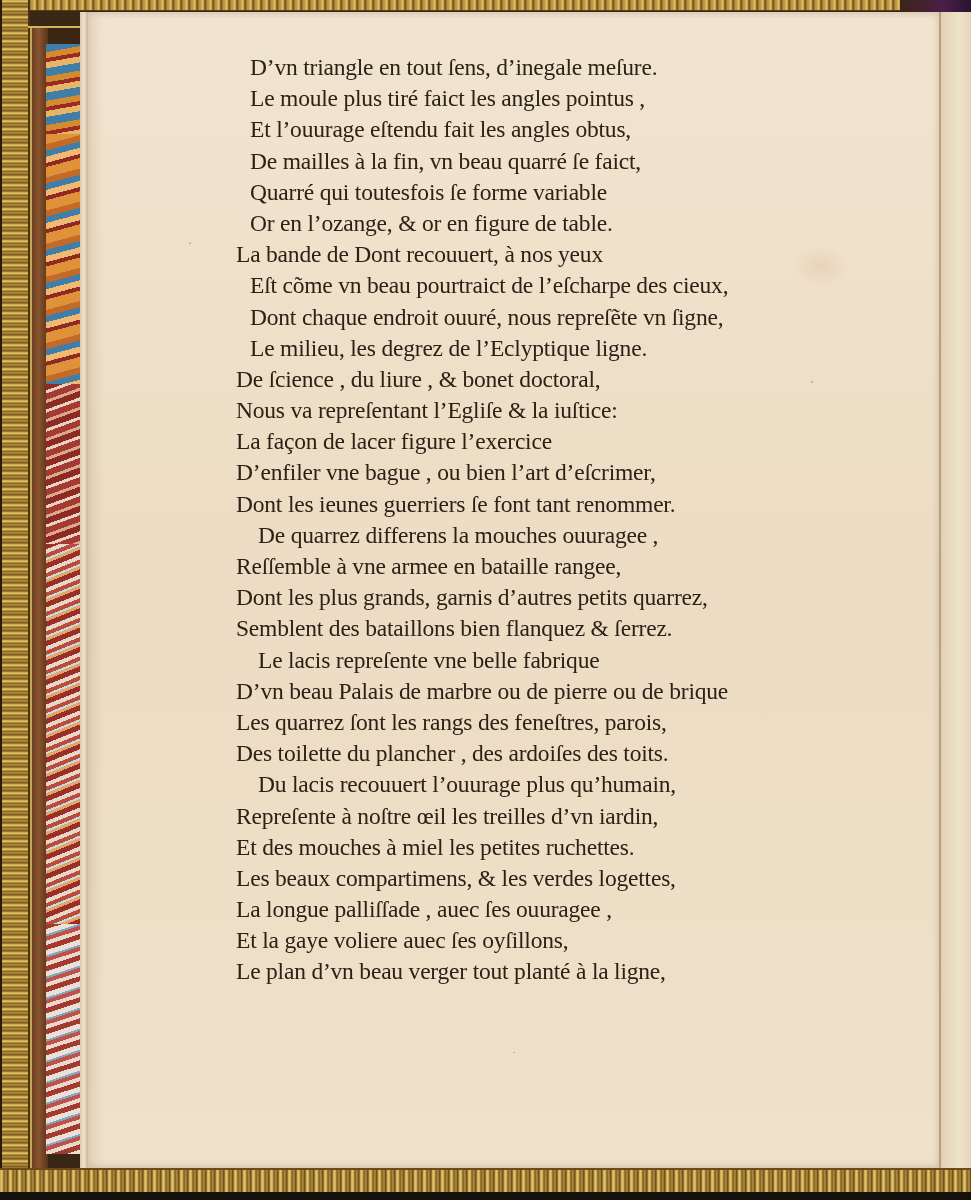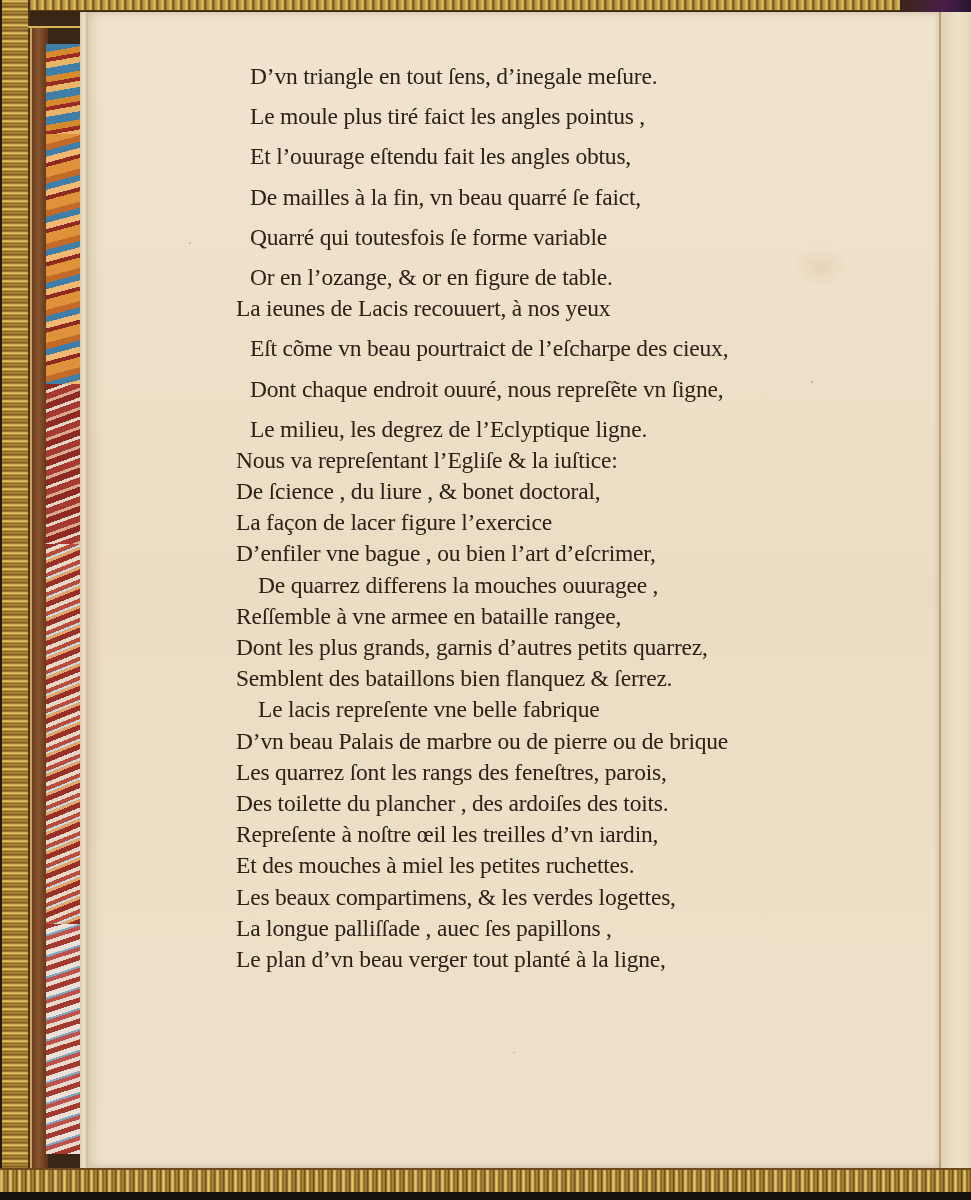--- a/index.html
+++ b/index.html
@@ -159,21 +159,21 @@
       font-family: "Liberation Serif", "DejaVu Serif", serif;
       font-size: 23.5px;
       line-height: 31.2px;
       letter-spacing: -0.2px;
     }
     .verse li {
       white-space: nowrap;
       height: 31.2px;
     }
     .verse li.indent { padding-left: 22px; }
-    .verse li.indent-sm { padding-left: 14px; margin-top: 9px; }
+    .verse li.indent-sm { padding-left: 14px; }
   </style>
 </head>
 <body>
 
 <div class="binding"></div>
 <div class="gilt-top"></div>
 <div class="gilt-left"></div>
 <div class="leather-strip"></div>
 <div class="gilt-inner-line"></div>
 
@@ -195,34 +195,37 @@
 
 <div class="bleed" aria-hidden="true"></div>
 
 <ul class="verse" id="verse">
     <li class="indent-sm">D’vn triangle en tout ſens, d’inegale meſure.</li>
     <li class="indent-sm">Le moule plus tiré faict les angles  pointus ,</li>
     <li class="indent-sm">Et l’ouurage eſtendu fait les angles obtus,</li>
     <li class="indent-sm">De mailles à la fin,  vn beau  quarré ſe faict,</li>
     <li class="indent-sm">Quarré qui toutesfois ſe forme variable</li>
     <li class="indent-sm">Or en l’ozange, &amp; or en figure de table.</li>
-    <li>La ieunes de Lacis recouuert, à nos yeux</li>
+    <li>La bande de Dont recouuert, à nos yeux</li>
     <li class="indent-sm">Eſt cõme vn beau pourtraict de l’eſcharpe  des cieux,</li>
     <li class="indent-sm">Dont chaque endroit ouuré, nous repreſẽte vn ſigne,</li>
     <li class="indent-sm">Le milieu, les degrez de l’Eclyptique ligne.</li>
+    <li>De ſcience ,  du liure ,  &amp; bonet doctoral,</li>
     <li>Nous va repreſentant l’Egliſe &amp; la iuſtice:</li>
-    <li>De ſcience ,  du liure ,  &amp; bonet doctoral,</li>
     <li>La façon de lacer figure l’exercice</li>
     <li>D’enfiler vne bague ,  ou bien  l’art d’eſcrimer,</li>
+    <li>Dont les ieunes guerriers ſe font tant renommer.</li>
     <li class="indent">De quarrez differens la mouches  ouuragee ,</li>
     <li>Reſſemble à vne armee en bataille  rangee,</li>
     <li>Dont les plus grands, garnis d’autres petits quarrez,</li>
     <li>Semblent des bataillons bien flanquez &amp; ſerrez.</li>
     <li class="indent">Le lacis repreſente vne belle fabrique</li>
     <li>D’vn beau Palais de marbre ou de pierre ou de brique</li>
     <li>Les quarrez ſont les  rangs des feneſtres, parois,</li>
     <li>Des toilette du plancher ,  des ardoiſes des toits.</li>
+    <li class="indent">Du lacis recouuert l’ouurage plus qu’humain,</li>
     <li>Repreſente à noſtre œil les treilles d’vn iardin,</li>
     <li>Et des mouches à miel les petites ruchettes.</li>
     <li>Les beaux compartimens, &amp; les verdes logettes,</li>
-    <li>La longue palliſſade , auec ſes  papillons ,</li>
+    <li>La longue palliſſade , auec ſes  ouuragee ,</li>
+    <li>Et la gaye voliere auec ſes  oyſillons,</li>
     <li>Le plan d’vn beau verger tout planté à  la ligne,</li>
   </ul>
 
 </body></html>

